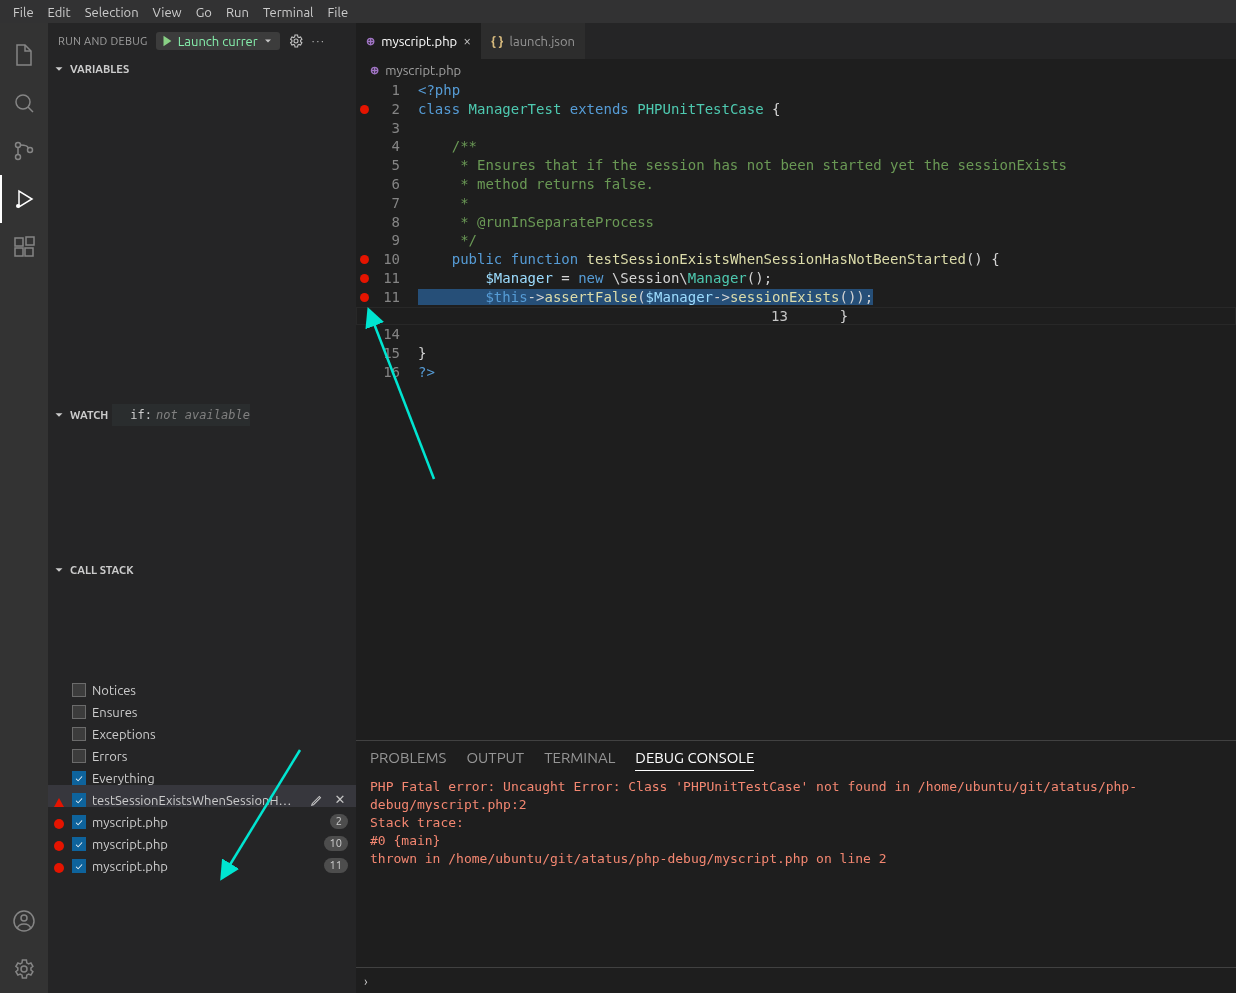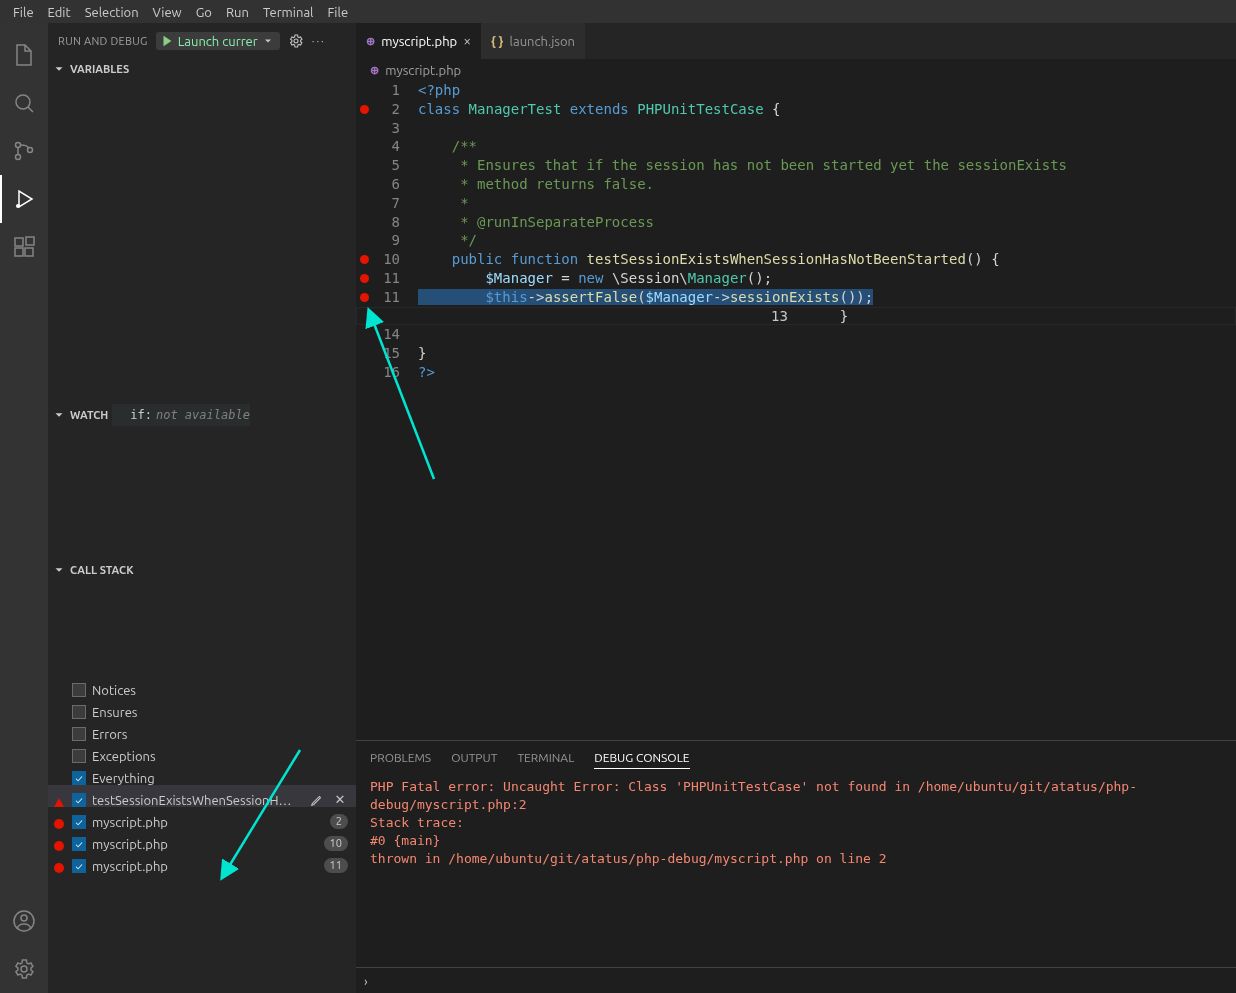--- a/index.html
+++ b/index.html
@@ -57,21 +57,21 @@
   .c-cls { color:#4ec9b0; }
   .c-fn { color:#dcdcaa; }
   .c-var { color:#9cdcfe; }
   .c-cmt { color:#6a9955; }
   .c-tag { color:#569cd6; }
   .c-sel { background:#264f78; }
   .c-th { color:#569cd6; }
   .ed-line.cur .ln { color:#c6c6c6; }
   .ed-line.cur { box-shadow: inset 0 0 0 1px #282828; justify-content: center; }
   .panel { height:253px; border-top:1px solid #414141; display:flex; flex-direction:column; background:#1e1e1e;}
-  .ptabs { height:33px; display:flex; align-items:center; gap:20px; padding:0 14px; font-size:12px; color:#969696;}
+  .ptabs { height:33px; display:flex; align-items:center; gap:20px; padding:0 14px; font-size:15px; color:#969696;}
   .ptab { cursor:pointer; padding:4px 0;}
   .ptab.active { color:#ffffff; border-bottom:1px solid #ffffff; }
   .pbody { flex:1; padding:4px 14px; font-family:Menlo,Consolas,monospace; font-size:13px; color:#f48771; overflow:auto; line-height:18px;}
   .pinput { height:26px; border-top:1px solid #414141; display:flex; align-items:center; padding:0 8px; color:#cccccc;}
   svg { display:block; }
   .arrow { position:absolute; pointer-events:none; }
 </style>
 </head>
 <body>
 
@@ -213,26 +213,26 @@
             <span class="bplab">Notices</span>
           </div>
           <div class="bprow">
             <span class="bpind"></span>
             <span class="chk "></span>
             <span class="bplab">Ensures</span>
           </div>
           <div class="bprow">
             <span class="bpind"></span>
             <span class="chk "></span>
-            <span class="bplab">Errors</span>
+            <span class="bplab">Exceptions</span>
           </div>
           <div class="bprow">
             <span class="bpind"></span>
             <span class="chk "></span>
-            <span class="bplab">Exceptions</span>
+            <span class="bplab">Errors</span>
           </div>
           <div class="bprow">
             <span class="bpind"></span>
             <span class="chk on">✓</span>
             <span class="bplab">Everything</span>
           </div>
           <div class="bprow hover">
             <span class="bpind">
               <span class="bptri"></span>
             </span>

